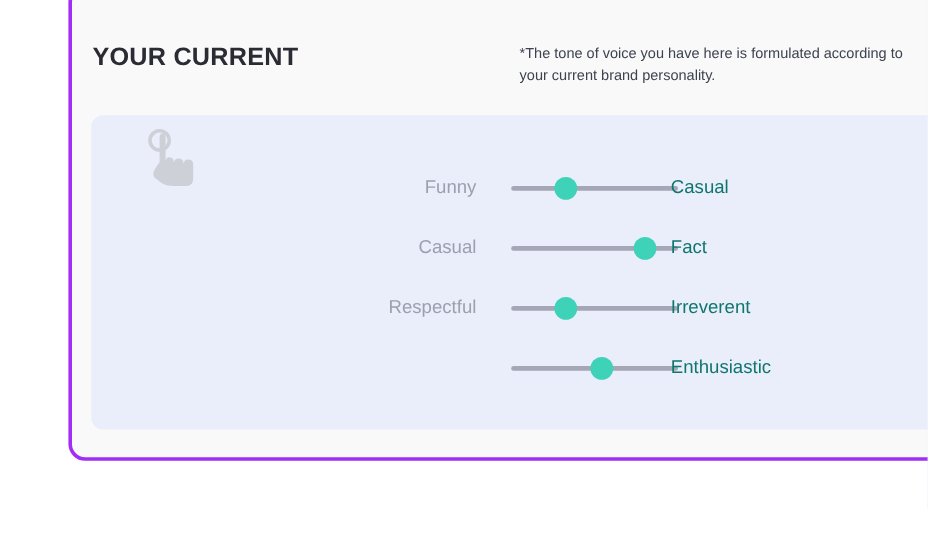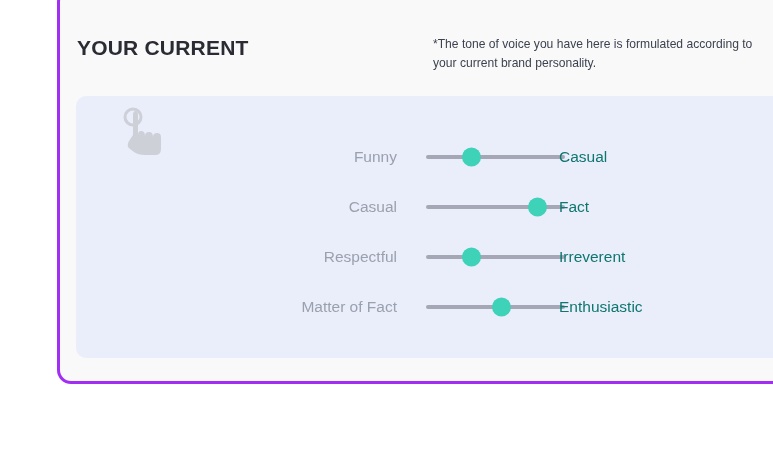--- a/index.html
+++ b/index.html
@@ -214,21 +214,20 @@
       <div class="slider-row">
         <span class="slider-label-left">Respectful</span>
         <div class="slider-track-wrap">
           <div class="slider-track"></div>
           <div class="slider-thumb" style="left:33%"></div>
         </div>
         <span class="slider-label-right">Irreverent</span>
       </div>
 
       <div class="slider-row">
-        <span class="slider-label-left">Matter of Fact</span>
         <div class="slider-track-wrap">
           <div class="slider-track"></div>
           <div class="slider-thumb" style="left:54%"></div>
         </div>
         <span class="slider-label-right">Enthusiastic</span>
       </div>
 
     </div>
   </div>
 </div>

